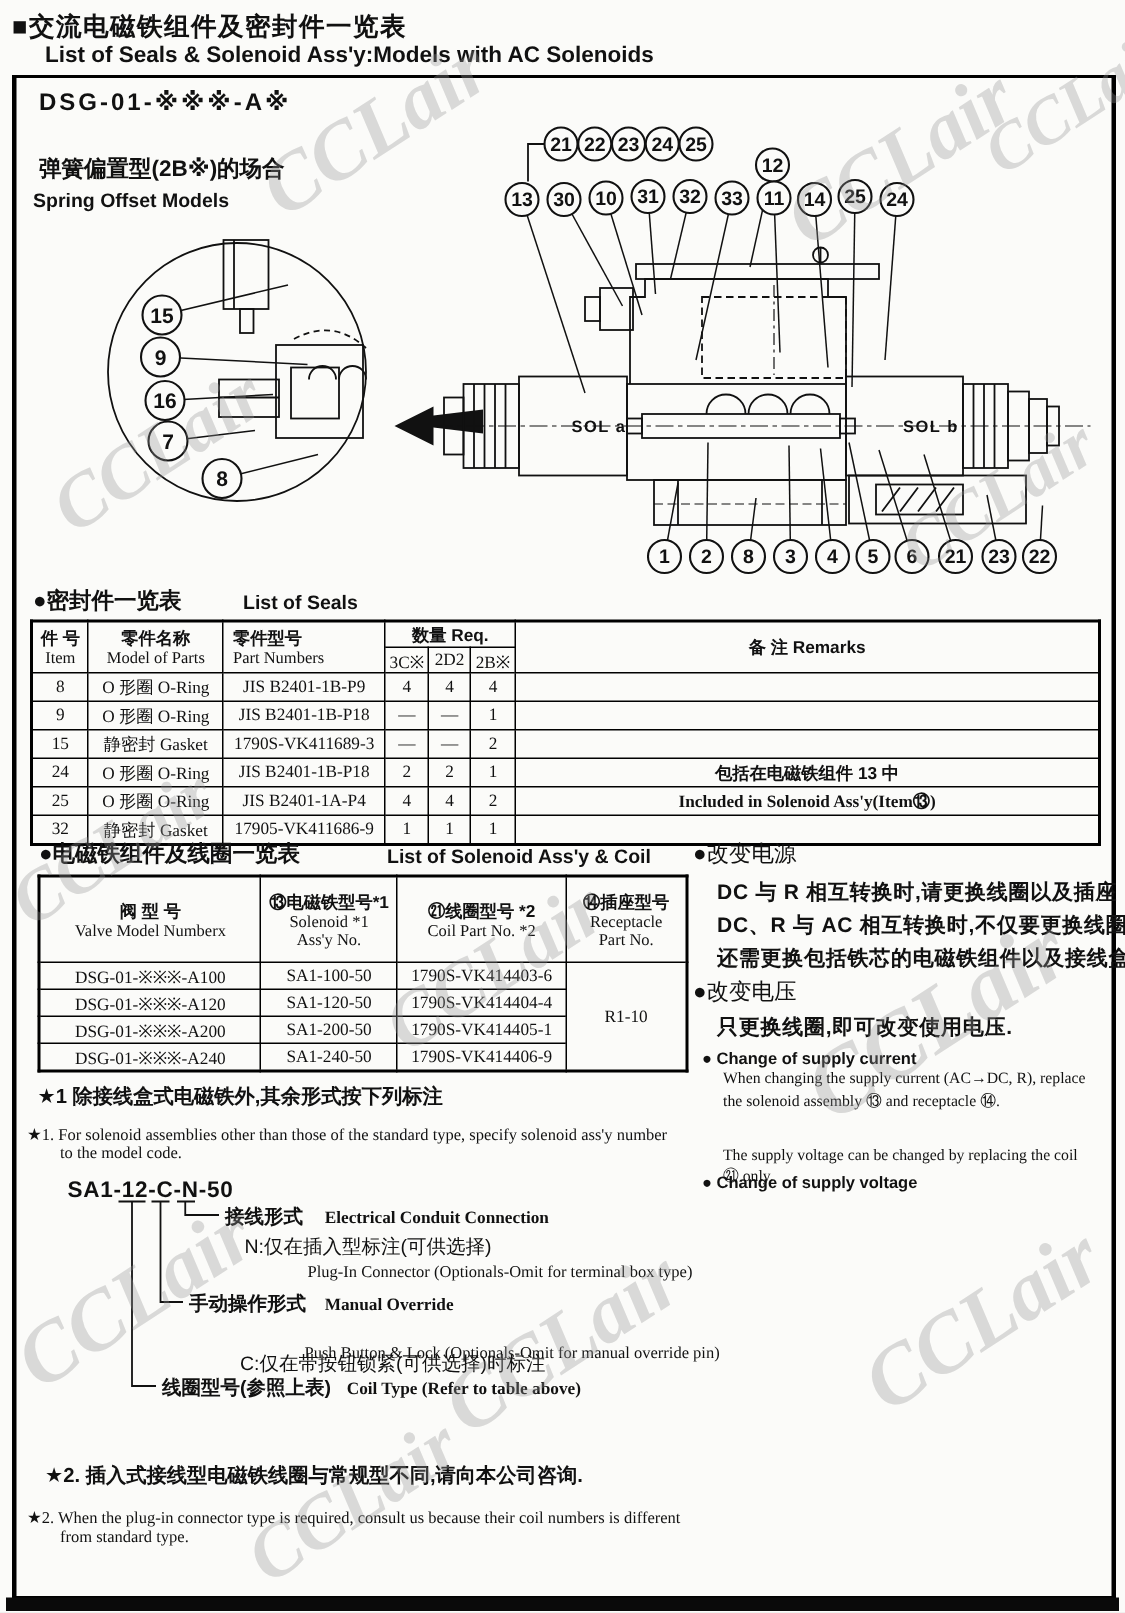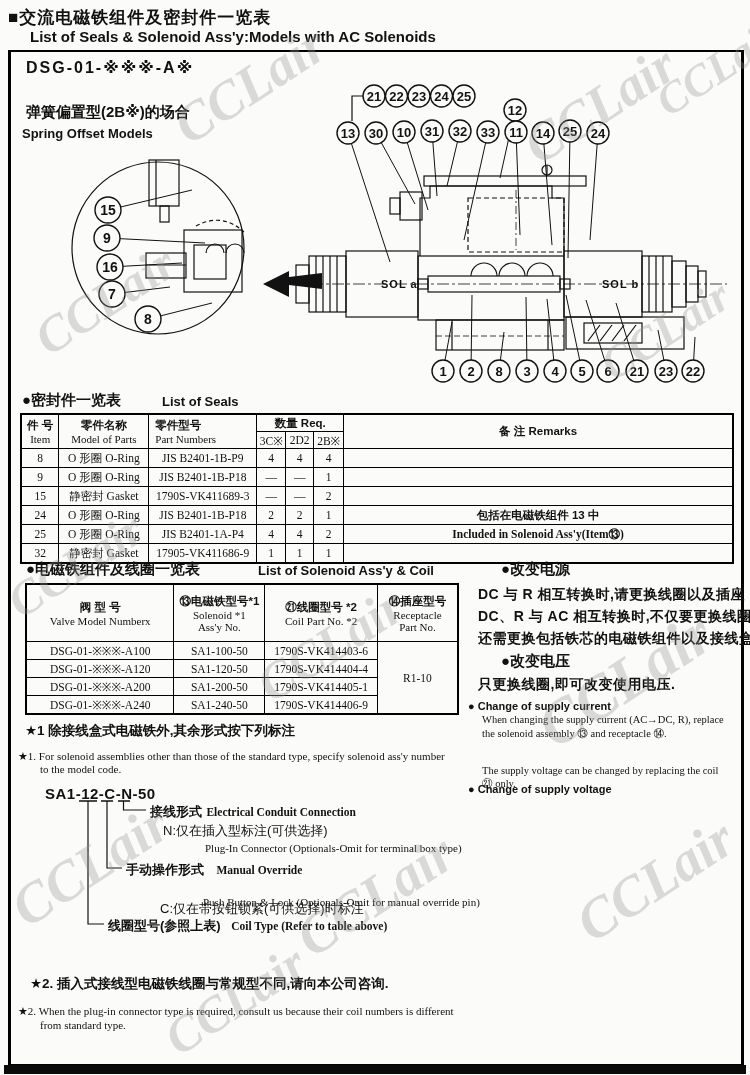--- a/index.html
+++ b/index.html
@@ -23,21 +23,21 @@
   .tbl{border:2px solid #000;}
   .tbl th,.tbl td{border:1px solid #000;padding:0 2px;text-align:center;
       font-family:"Liberation Serif","DejaVu Serif",serif;font-size:11.5px;font-weight:normal;}
   .tbl th{font-size:11.5px;}
   .tbl .cnh{font-size:11.5px;font-weight:bold;font-family:"Liberation Sans","DejaVu Sans",sans-serif;}
   .tbl .enh{font-size:11px;}
   .seals td{height:18px;}
   .sol td{height:17px;}
   .cn-note{font-size:13.5px;font-weight:bold;}
   .en-note{font-family:"Liberation Serif","DejaVu Serif",serif;font-size:11px;}
-  .rc-title{font-size:15px;font-weight:bold;margin-left:39px;}
+  .rc-title{font-size:15px;font-weight:normal;}
   .rc-line{font-size:14px;font-weight:600;letter-spacing:0.5px;}
   .rb-title{font-size:11px;font-weight:bold;}
   .rb-line{font-family:"Liberation Serif","DejaVu Serif",serif;font-size:10.5px;}
   .code{font-size:15px;font-weight:bold;letter-spacing:0.5px;}
   .tree-cn{font-size:13px;font-weight:600;}
   .tree-en{font-family:"Liberation Serif","DejaVu Serif",serif;font-size:11.5px;font-weight:bold;}
   .tree-det-cn{font-size:13px;}
   .tree-det-en{font-family:"Liberation Serif","DejaVu Serif",serif;font-size:11px;}
   .botbar{position:absolute;left:4px;top:1065px;width:742px;height:9px;background:#0a0a0a;z-index:3;}
   svg text{font-family:"Liberation Sans","DejaVu Sans",sans-serif;}
@@ -384,21 +384,21 @@
 
   <div class="abs code z" style="left:45px;top:785px;">SA1-12-C-N-50</div>
   <svg class="abs z" style="left:0;top:780px;" width="460" height="170" viewBox="0 780 460 170">
     <path d="M79,801 H97 M101,801 H113 M118,801 H130" stroke="#111" stroke-width="1.3" fill="none"></path>
     <path d="M123.5,801 V810 H146" stroke="#111" stroke-width="1.2" fill="none"></path>
     <path d="M107,801 V868 H122" stroke="#111" stroke-width="1.2" fill="none"></path>
     <path d="M88,801 V924 H104" stroke="#111" stroke-width="1.2" fill="none"></path>
   </svg>
   <div class="abs z" style="left:150px;top:802px;">
     <span class="tree-cn">接线形式</span>
-    <span class="tree-en" style="">Electrical Conduit Connection</span>
+    <span class="tree-en" style="margin-left:10px;">Electrical Conduit Connection</span>
   </div>
   <div class="abs tree-det-cn z" style="left:163px;top:822px;">N:仅在插入型标注(可供选择)</div>
   <div class="abs tree-det-en z" style="left:205px;top:842px;">Plug-In Connector  (Optionals-Omit for terminal box type)</div>
   <div class="abs z" style="left:126px;top:860px;">
     <span class="tree-cn">手动操作形式</span>
     <span class="tree-en" style="margin-left:8px;">Manual Override</span>
   </div>
   <div class="abs tree-det-cn z" style="left:160px;top:900px;">C:仅在带按钮锁紧(可供选择)时标注</div>
   <div class="abs tree-det-en z" style="left:203px;top:896px;">Push Button &amp; Lock  (Optionals-Omit for manual override pin)</div>
   <div class="abs z" style="left:108px;top:916px;">

